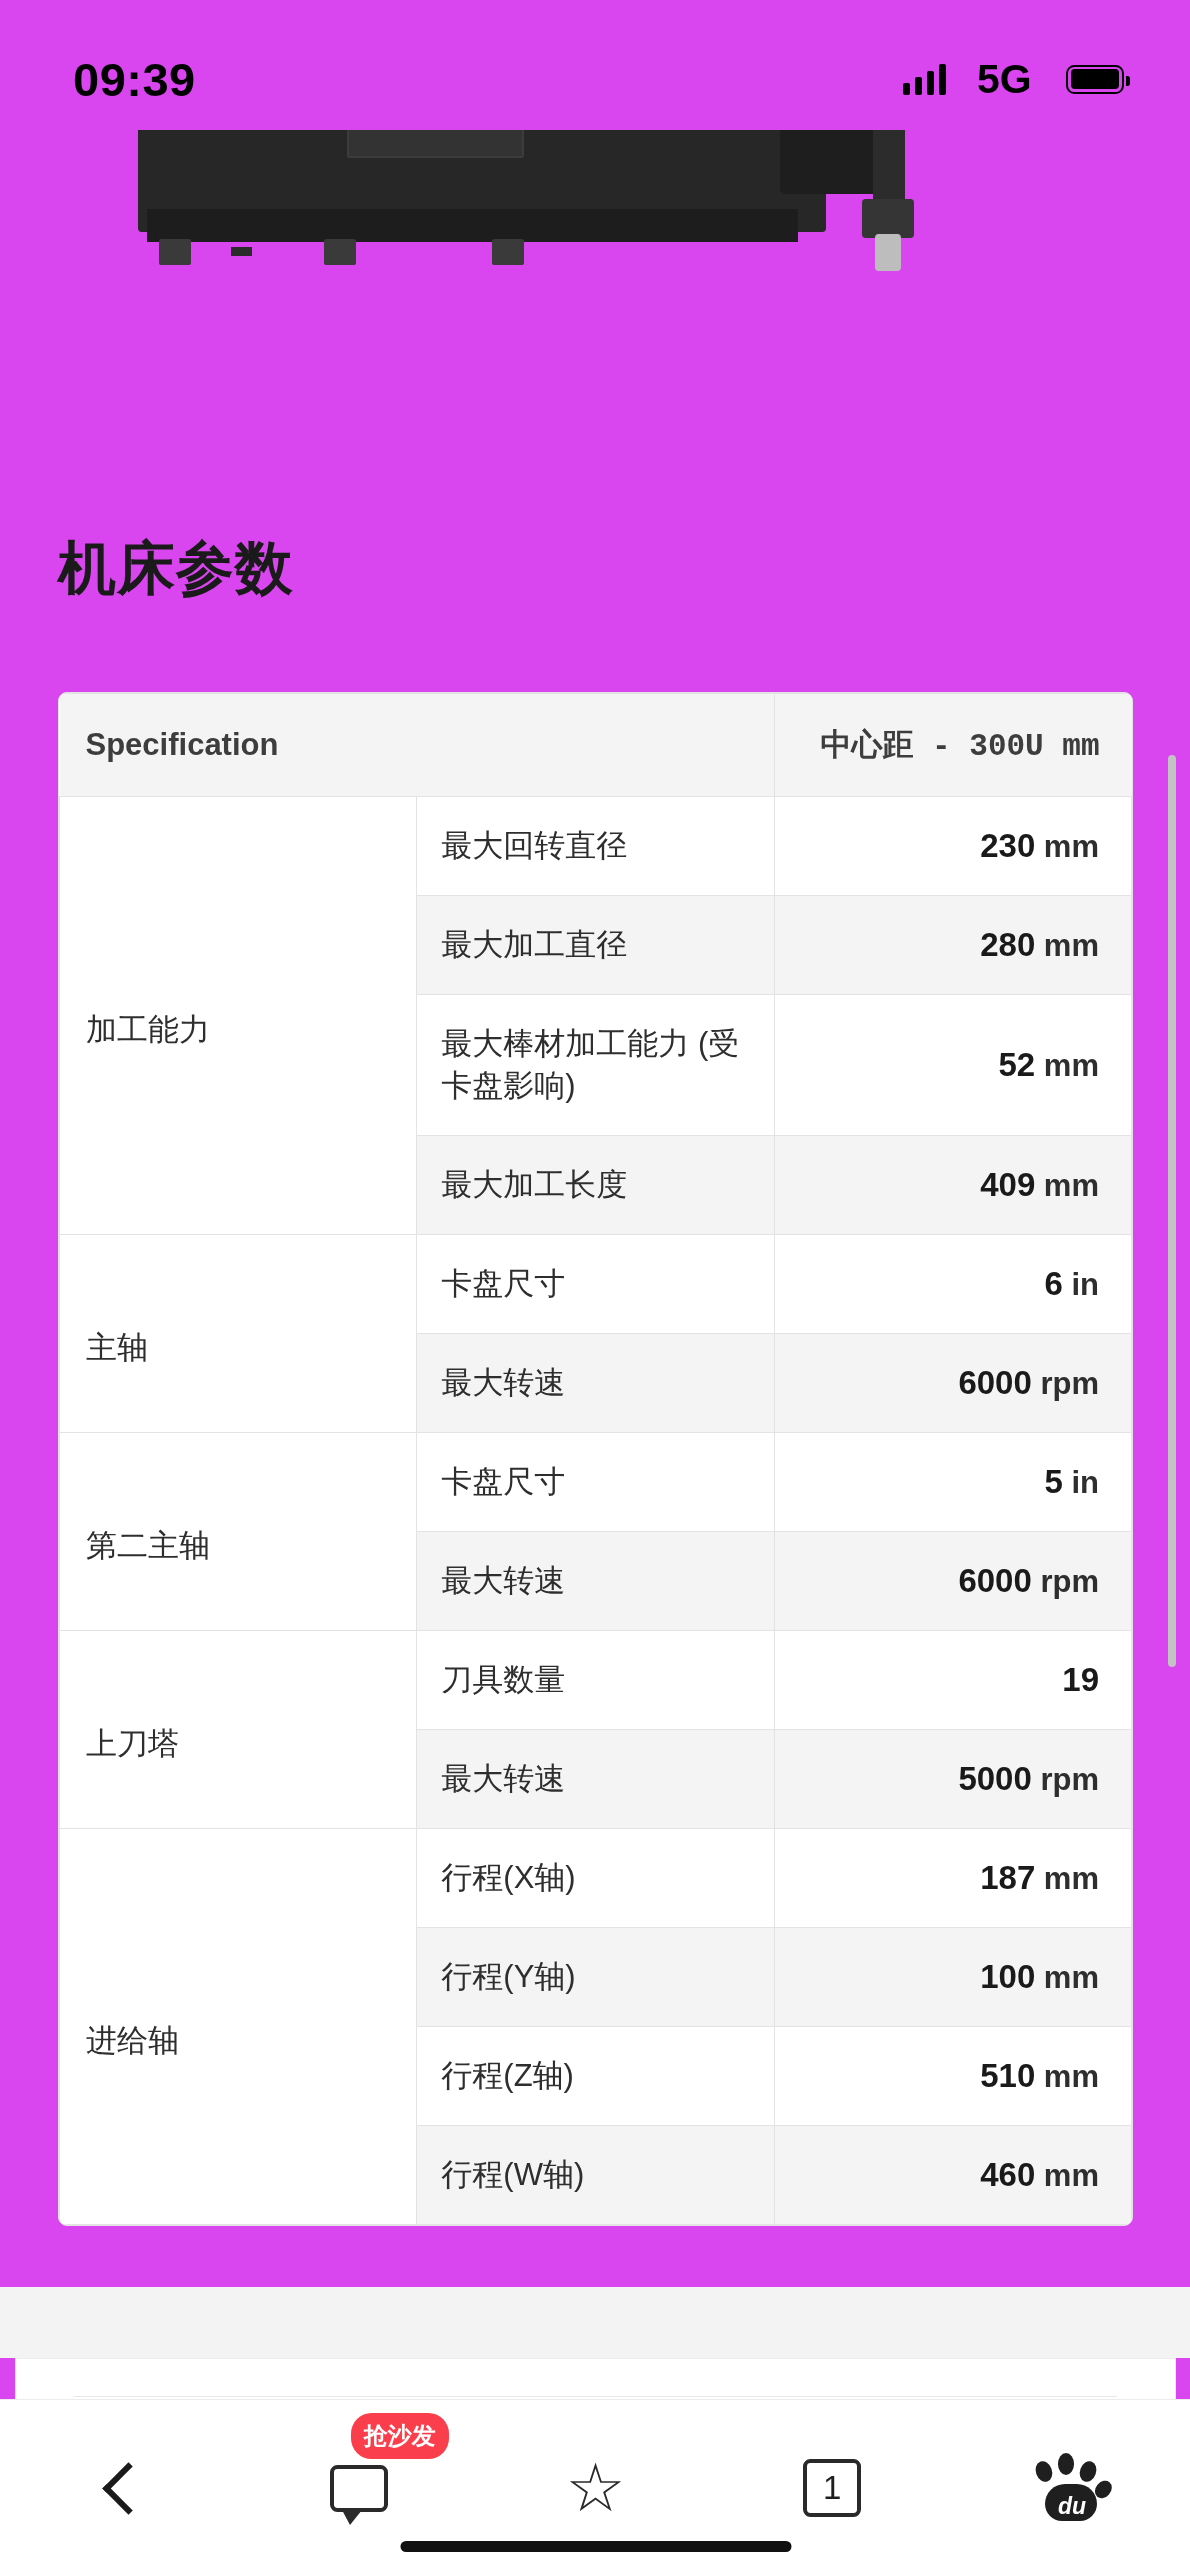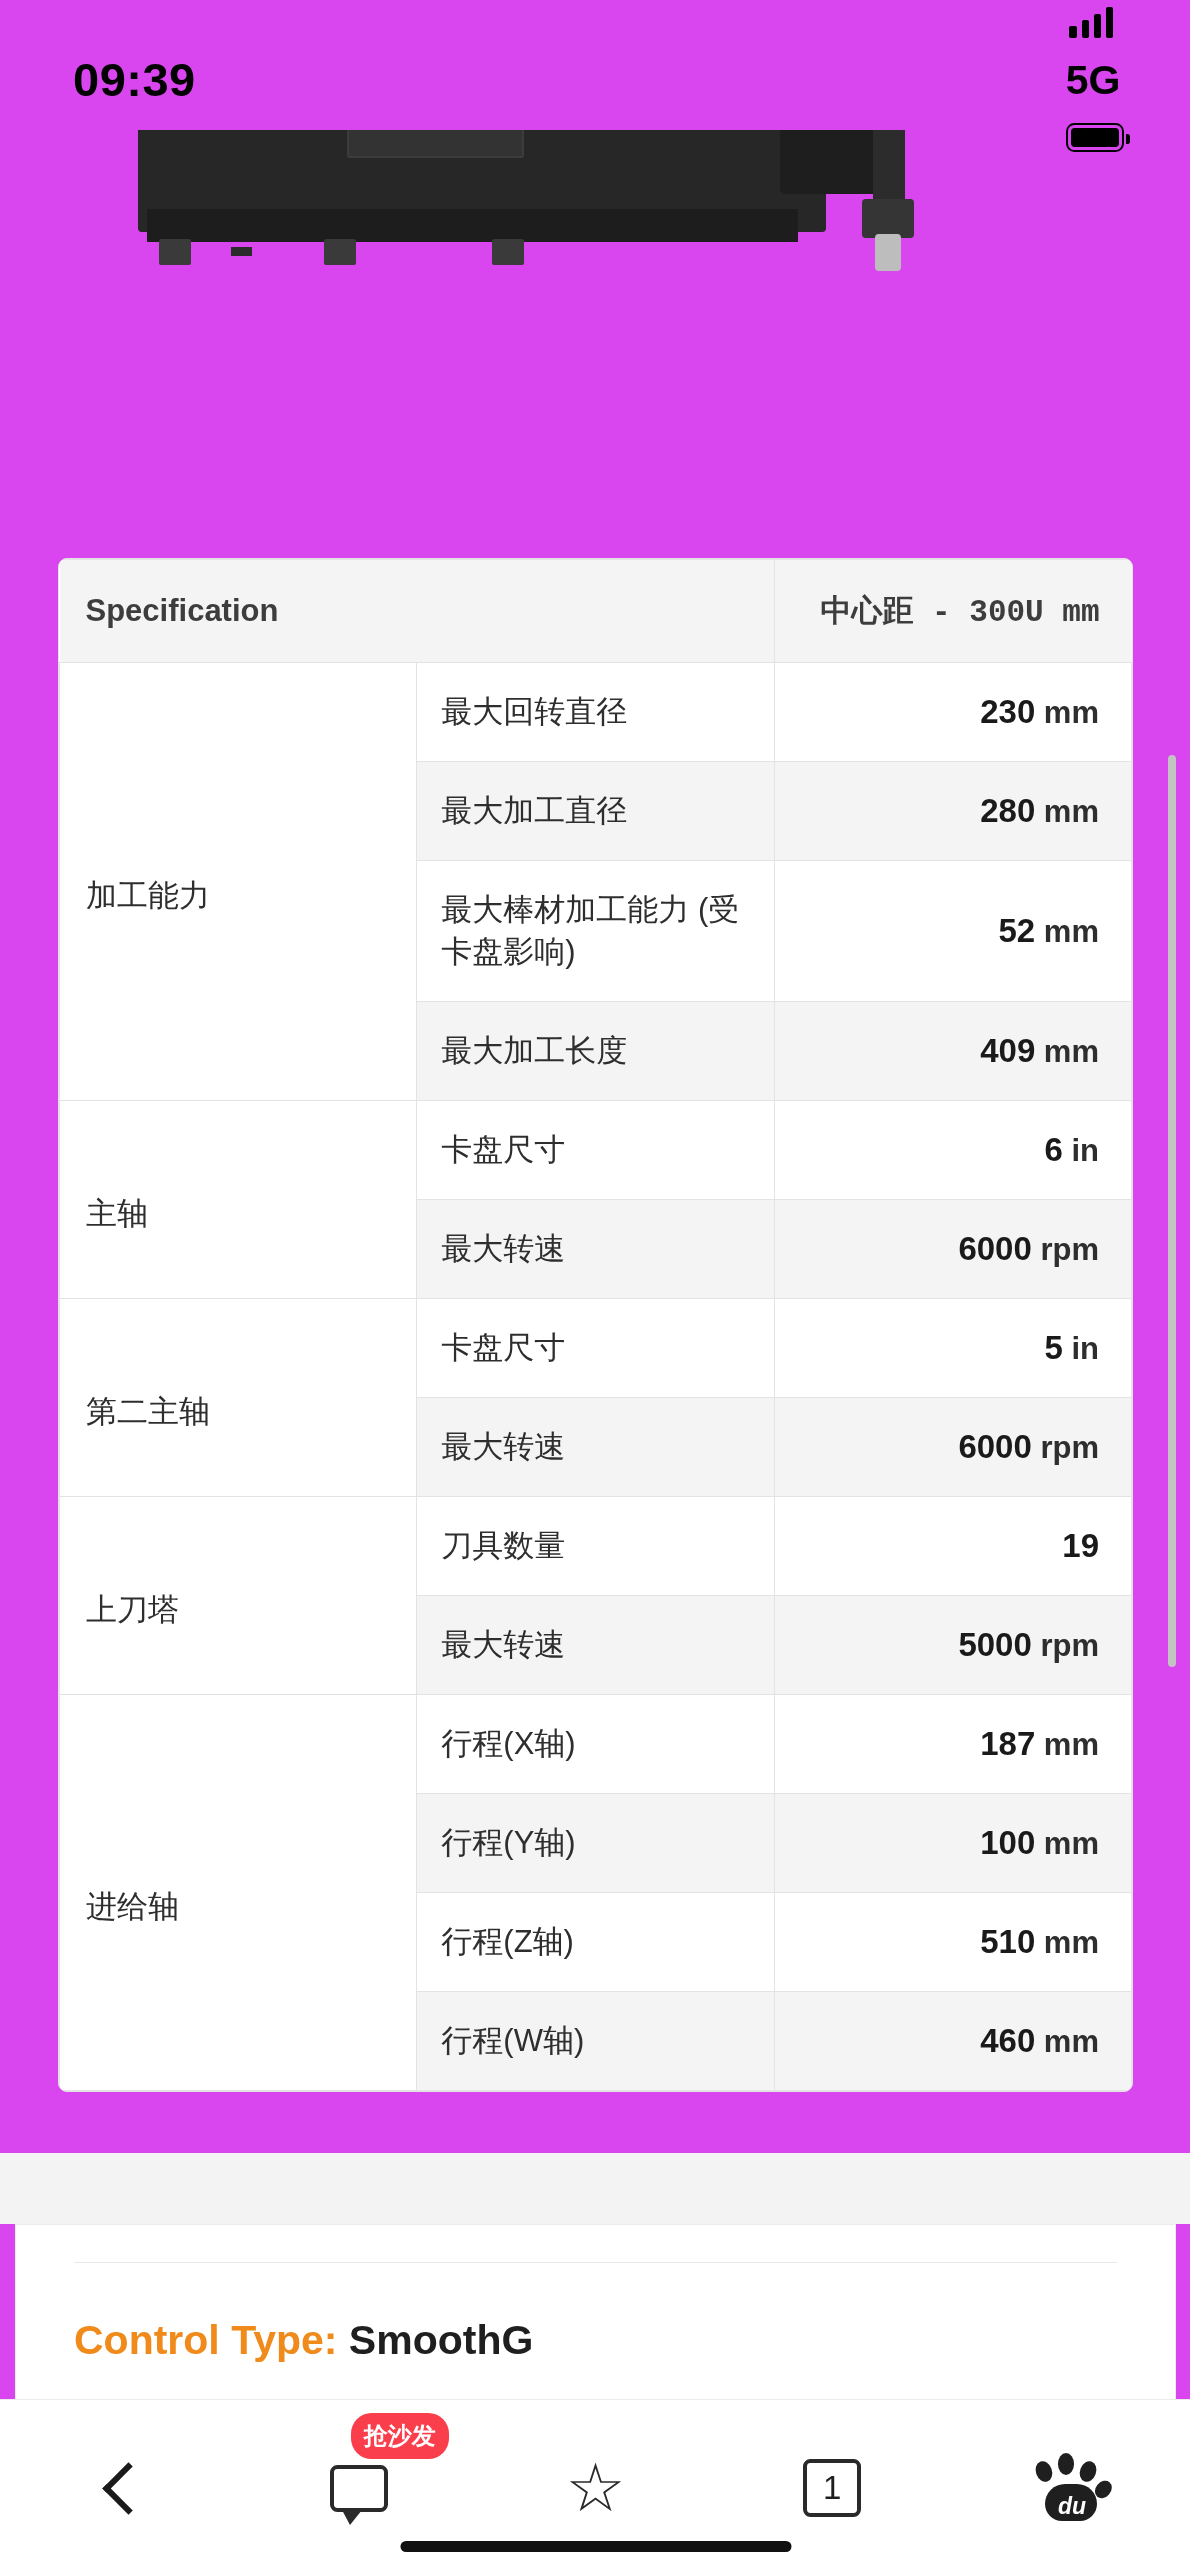--- a/index.html
+++ b/index.html
@@ -28,22 +28,21 @@
   }
   .status-time {
     font-size: 47px;
     font-weight: 600;
     letter-spacing: 0.5px;
     color: #000;
   }
   .status-right {
     display: flex;
     align-items: center;
-    gap: 19px;
-    flex-direction: column;
+    gap: 27px;
   }
   .signal {
     display: flex;
     align-items: flex-end;
     gap: 4.7px;
     height: 32px;
   }
   .signal i {
     display: block;
     width: 7.4px;
@@ -420,20 +419,21 @@
       <div class="foot f1"></div>
       <div class="foot f2"></div>
       <div class="foot f3"></div>
       <div class="foot-dot"></div>
       <div class="m-arm"></div>
       <div class="m-arm-tip"></div>
       <div class="m-arm-tip2"></div>
     </div>
   </div>
 
+  <div class="section-title">机床参数</div>
 
   <div class="table-wrap">
     <table class="spec">
       <thead>
         <tr>
           <th colspan="2">Specification</th>
           <th>中心距 - 300U mm</th>
         </tr>
       </thead>
       <tbody>

